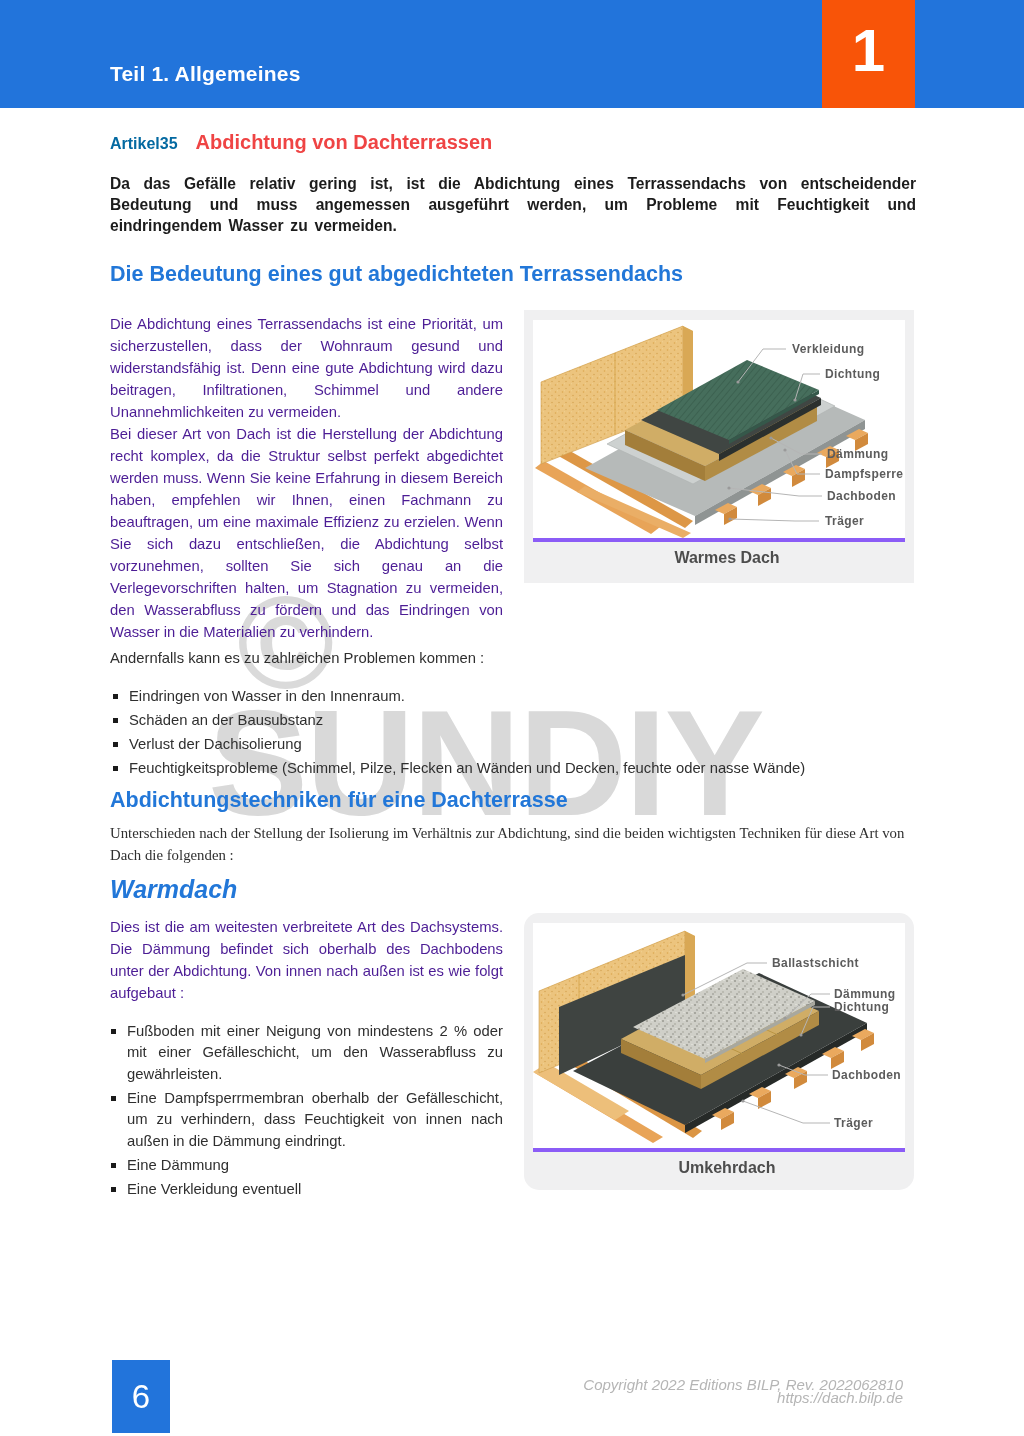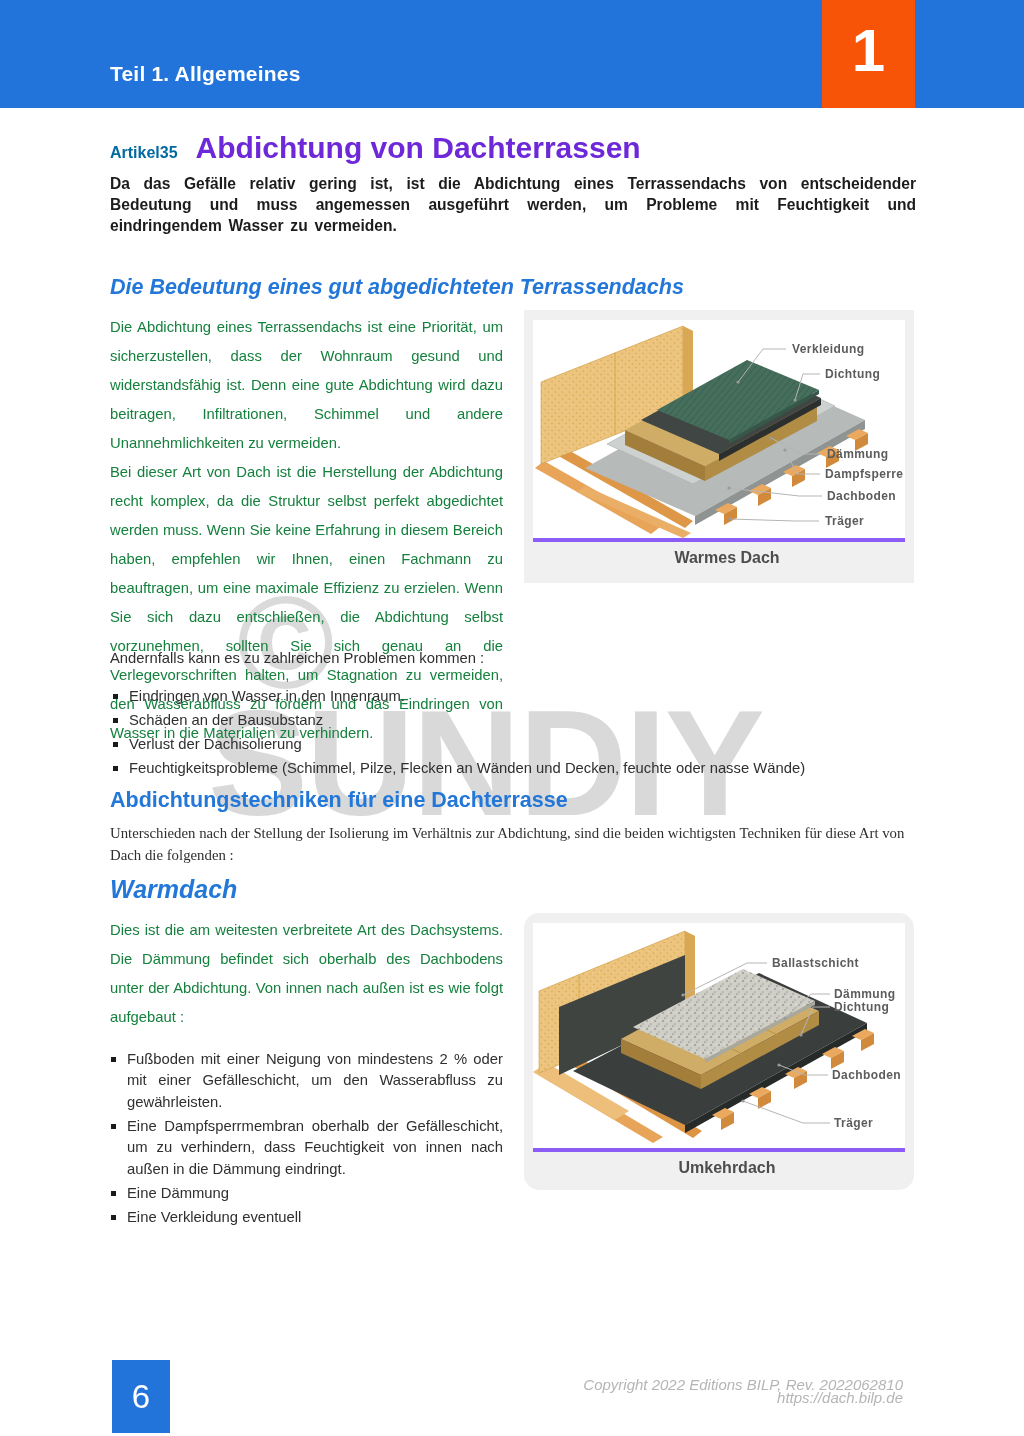--- a/index.html
+++ b/index.html
@@ -10,28 +10,28 @@
   .header-title{position:absolute;left:110px;top:62px;color:#ffffff;font-size:21px;font-weight:bold;letter-spacing:.2px;}
   .chapter-box{position:absolute;left:822px;top:0;width:93px;height:108px;background:#f85408;
                display:flex;align-items:center;justify-content:center;}
   .chapter-num{color:#ffffff;font-size:60px;font-weight:bold;line-height:1;padding-bottom:6px;}
   
   .wm-sym{position:absolute;left:237px;top:577px;font-size:132px;font-weight:bold;color:#dadada;line-height:1;z-index:0;}
   .wm-txt{position:absolute;left:208px;top:688px;font-size:150px;font-weight:bold;color:#d9d9d9;line-height:1;letter-spacing:-2px;z-index:0;}
   
   .article-line{position:absolute;left:110px;top:131px;width:810px;white-space:nowrap;}
   .article-tag{color:#0369a1;font-size:16px;font-weight:bold;margin-right:18px;}
-  .article-title{color:#6d28d9;font-size:30px;font-weight:bold;}
+  .article-title{color:#ef4444;font-size:20px;font-weight:bold;}
   .intro{position:absolute;left:110px;top:173px;width:806px;font-size:15.6px;font-weight:bold;color:#1c1c1c;
          line-height:21px;text-align:justify;word-spacing:2.5px;}
   h2{margin:0;font-size:21.5px;font-weight:bold;color:#2277d8;}
-  .h2-1{position:absolute;left:110px;top:275px;width:806px;font-style:italic;}
+  .h2-1{position:absolute;left:110px;top:262px;width:806px;}
   .h2-2{position:absolute;left:110px;top:788px;width:806px;}
   .h3-warmdach{position:absolute;left:110px;top:875px;font-size:25px;font-weight:bold;font-style:italic;color:#2277d8;}
-  .body-text{font-size:14.8px;line-height:29px;color:#15803d;text-align:justify;}
+  .body-text{font-size:14.8px;line-height:22px;color:#4c1d95;text-align:justify;}
   .col-left-1{position:absolute;left:110px;top:313px;width:393px;}
   .para-andernfalls{position:absolute;left:110px;top:650px;width:806px;font-size:14.8px;color:#2f2f2f;}
   ul.sq{list-style:none;margin:0;padding:0;}
   ul.sq li{position:relative;padding-left:17px;font-size:14.8px;line-height:21.4px;color:#2f2f2f;text-align:justify;}
   ul.sq li::before{content:"";position:absolute;left:1px;top:8px;width:5px;height:5px;background:#1a1a1a;}
   .bullets-1{position:absolute;left:112px;top:686px;width:810px;}
   .bullets-1 li{margin-bottom:2.6px;}
   .para-unterschieden{position:absolute;left:110px;top:822px;width:810px;font-size:14.8px;line-height:22px;color:#2f2f2f;font-family:Liberation Serif, serif;}
   .col-left-2{position:absolute;left:110px;top:916px;width:393px;}
   .col-left-2 ul.sq{margin-top:17px;}

